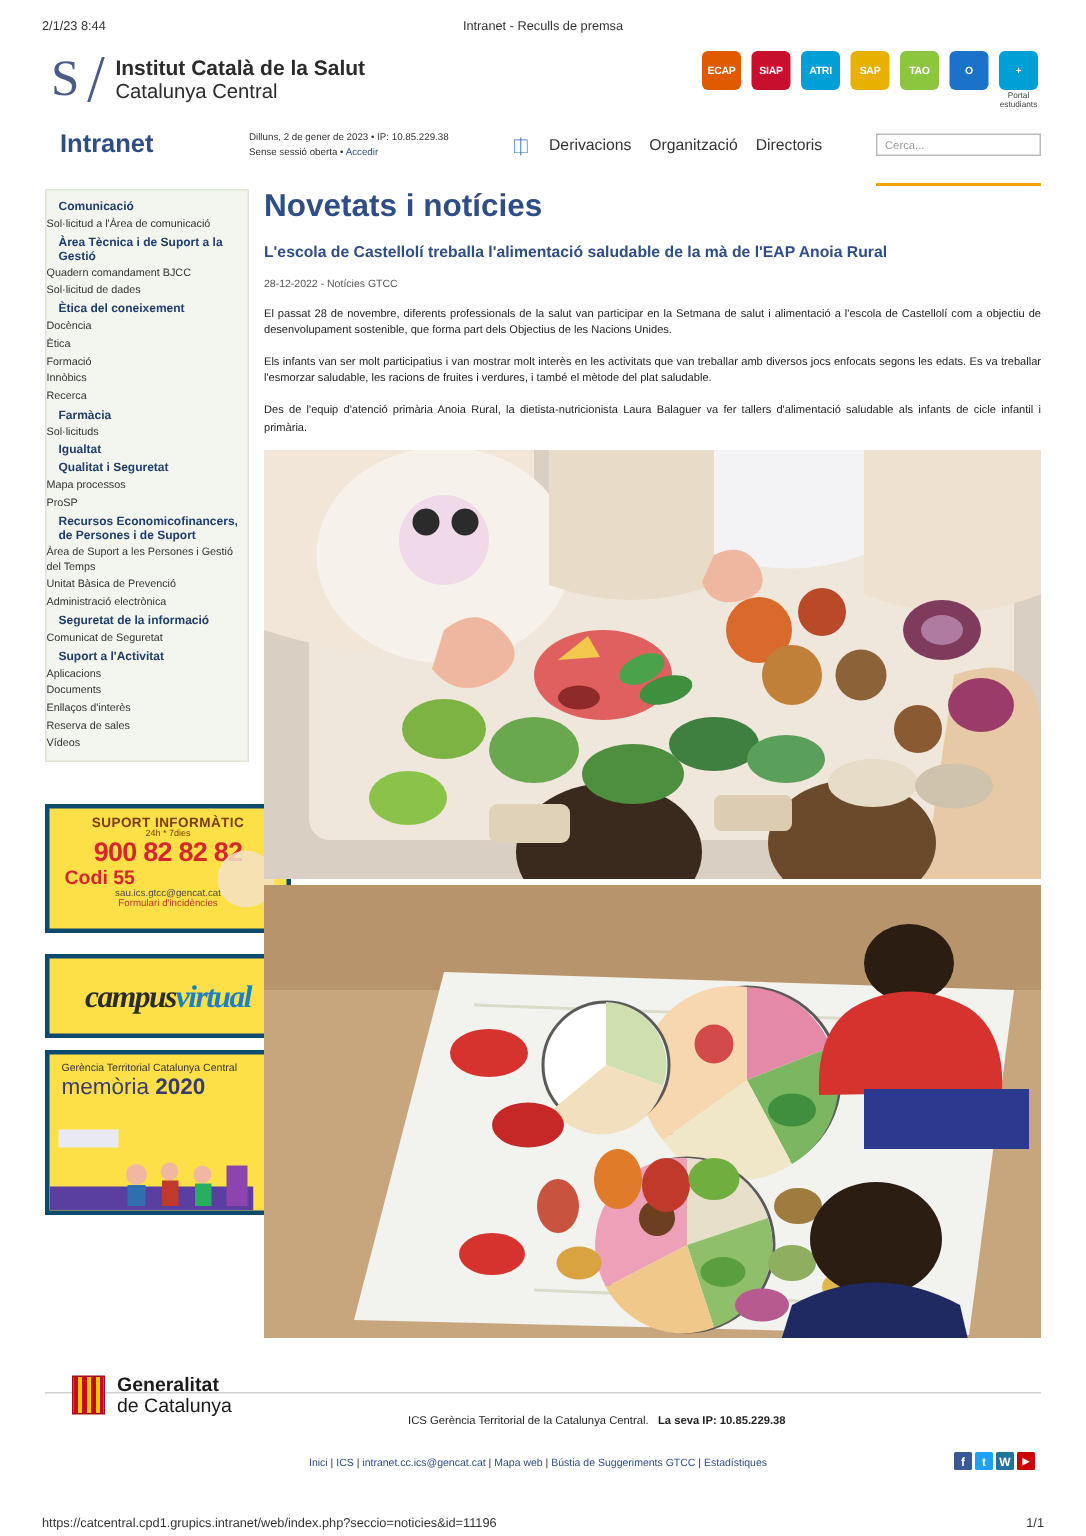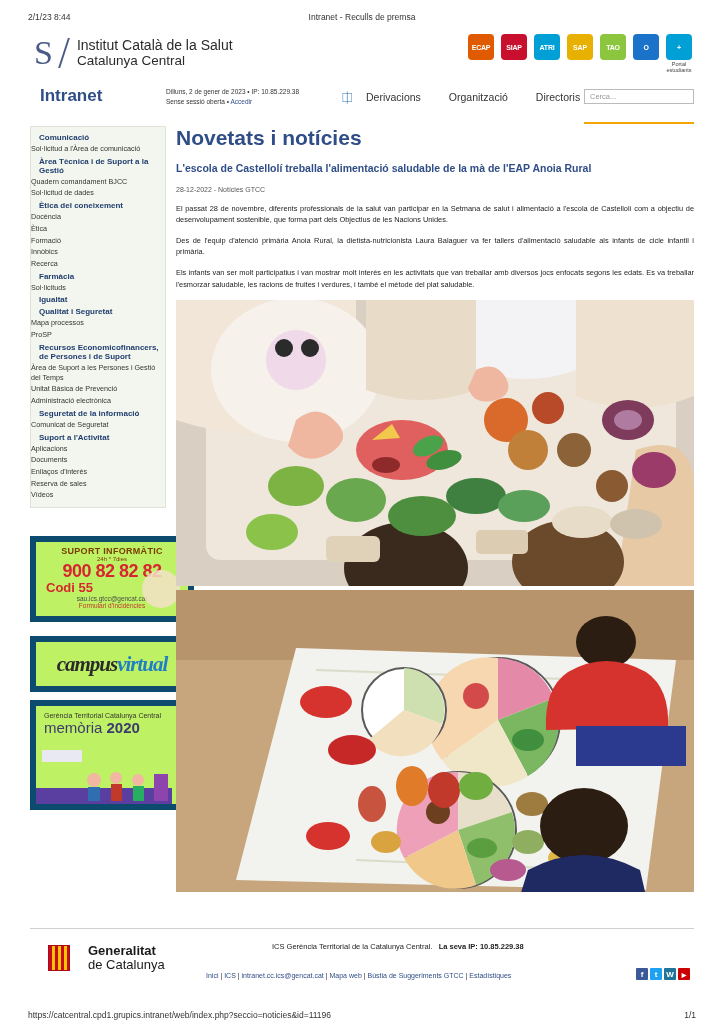--- a/index.html
+++ b/index.html
@@ -36,21 +36,21 @@
     position: absolute; top: 34px; left: 30px; width: 664px; height: 46px;
   }
   .logo-wrap { position: absolute; left: 4px; top: 2px; display: flex; align-items: center; gap: 8px; }
   .logo-mark {
     font-family: "Liberation Serif", serif;
     font-size: 34px; color: #4a5b86; letter-spacing: -2px;
     line-height: 1;
   }
   .logo-bar { display: inline-block; width: 2px; height: 30px; background: #4a5b86; transform: skewX(-18deg); margin: 0 4px; }
   .logo-text { line-height: 1.15; }
-  .logo-text .l1 { font-size: 14px; font-weight: normal; color: #2b2b2b; }
+  .logo-text .l1 { font-size: 14px; font-weight: bold; color: #2b2b2b; }
   .logo-text .l2 { font-size: 13.5px; color: #2b2b2b; }
 
   .app-icons { position: absolute; right: 0; top: 0; display: flex; gap: 3px; align-items: flex-start; }
   .app-ic {
     width: 26px; height: 26px; border-radius: 4px;
     color: #fff; font-size: 7px; font-weight: bold;
     display: flex; align-items: center; justify-content: center;
     text-align: center; line-height: 1; letter-spacing: -0.2px;
   }
   .app-label { font-size: 5.5px; text-align: center; color: #444; margin-top: 1px; }
@@ -66,21 +66,21 @@
   }
   .session-info {
     position: absolute; left: 136px; top: 1px;
     font-size: 6.5px; color: #333; line-height: 1.5;
   }
   .session-info a { color: #2f4d86; text-decoration: none; }
   .nav-icon {
     position: absolute; left: 312px; top: 4px;
     font-size: 13px; color: #2f6fb0;
   }
-  .topnav { position: absolute; left: 336px; top: 5px; display: flex; gap: 28px; }
+  .topnav { position: absolute; left: 336px; top: 5px; display: flex; gap: 12px; }
   .topnav a { font-size: 10.5px; color: #333; text-decoration: none; }
   .search-box {
     position: absolute; right: 0; top: 3px;
     width: 110px; height: 15px;
     border: 1px solid #bbb; background: #fff;
     font-size: 7.5px; color: #999; padding: 2px 5px;
   }
   .accent-rule {
     position: absolute; top: 122px; right: 30px; width: 110px; height: 2px;
     background: #f0a500;
@@ -91,21 +91,21 @@
     position: absolute; top: 126px; left: 30px; width: 136px;
     background: #f3f6ee; border: 1px solid #dfe5d6;
     padding: 4px 0 6px 0;
   }
   .sb-group { font-size: 8px; font-weight: bold; color: #1f3d6e; padding: 2px 4px 1px 8px; }
   .sb-item { font-size: 7.2px; color: #333; padding: 1px 4px 1px 0; line-height: 1.35; }
 
   
   .promo {
     position: absolute; left: 30px; width: 164px;
-    border: 6px solid #0c4a6e; background: #bef264; overflow: hidden;
+    border: 3px solid #0c4a6e; background: #fde047; overflow: hidden;
   }
   .promo-support { top: 536px; height: 86px; padding: 4px 0 0 0; }
   .ps-title { font-size: 9px; font-weight: bold; color: #7a3b00; text-align: center; letter-spacing: 0.3px; }
   .ps-sub { font-size: 6px; color: #7a3b00; text-align: center; }
   .ps-phone { font-size: 18px; font-weight: bold; color: #d7262f; text-align: center; line-height: 1.05; letter-spacing: -0.5px; }
   .ps-code { font-size: 13px; font-weight: bold; color: #d7262f; text-align: left; padding-left: 10px; line-height: 1.05; }
   .ps-mail { font-size: 6.5px; color: #4a4a4a; text-align: center; }
   .ps-form { font-size: 6.5px; color: #c0392b; text-align: center; }
   .ps-circle {
     position: absolute; right: 8px; top: 28px; width: 38px; height: 38px;
@@ -135,21 +135,21 @@
   }
   .article-meta { font-size: 7px; color: #555; margin-bottom: 10px; }
   .article-p { font-size: 7.4px; color: #222; line-height: 1.5; margin: 0 0 10px 0; text-align: justify; }
 
   .photo { width: 518px; border: 0; display: block; }
   .photo1 { height: 286px; margin-top: 4px; }
   .photo2 { height: 302px; margin-top: 4px; }
 
   
   .foot-rule { position: absolute; left: 30px; top: 928px; width: 664px; height: 1px; background: #cfcfcf; }
-  .gencat { position: absolute; left: 48px; top: 944px; display: flex; align-items: center; gap: 18px; }
+  .gencat { position: absolute; left: 48px; top: 916px; display: flex; align-items: center; gap: 8px; }
   .gencat-shield {
     width: 22px; height: 26px; background:
       repeating-linear-gradient(90deg,#c60b1e 0 3px,#ffc400 3px 6px);
     border: 1px solid #aa0a18;
   }
   .gencat-text { line-height: 1.1; }
   .gencat-text .g1 { font-size: 13px; font-weight: bold; color: #1a1a1a; }
   .gencat-text .g2 { font-size: 13px; color: #1a1a1a; }
 
   .foot-line1 { position: absolute; left: 272px; top: 942px; font-size: 7.5px; color: #222; }
@@ -291,22 +291,22 @@
       <rect x="97" y="42" width="11" height="15" fill="#27ae60"></rect>
       <rect x="118" y="30" width="14" height="27" fill="#8e44ad"></rect>
     </svg>
   </div>
 
   <div class="main">
     <h1 class="page-title">Novetats i notícies</h1>
     <h2 class="article-title">L'escola de Castellolí treballa l'alimentació saludable de la mà de l'EAP Anoia Rural</h2>
     <div class="article-meta">28-12-2022 - Notícies GTCC</div>
     <p class="article-p">El passat 28 de novembre, diferents professionals de la salut van participar en la Setmana de salut i alimentació a l'escola de Castellolí com a objectiu de desenvolupament sostenible, que forma part dels Objectius de les Nacions Unides.</p>
+    <p class="article-p">Els infants van ser molt participatius i van mostrar molt interès en les activitats que van treballar amb diversos jocs enfocats segons les edats. Es va treballar l'esmorzar saludable, les racions de fruites i verdures, i també el mètode del plat saludable.</p>
     <p class="article-p">Des de l'equip d'atenció primària Anoia Rural, la dietista-nutricionista Laura Balaguer va fer tallers d'alimentació saludable als infants de cicle infantil i primària.</p>
-    <p class="article-p">Els infants van ser molt participatius i van mostrar molt interès en les activitats que van treballar amb diversos jocs enfocats segons les edats. Es va treballar l'esmorzar saludable, les racions de fruites i verdures, i també el mètode del plat saludable.</p>
 
     <svg class="photo photo1" viewBox="0 0 518 286" preserveAspectRatio="none">
       <rect width="518" height="286" fill="#d9cfc2"></rect>
 
       <rect x="30" y="70" width="470" height="190" rx="14" fill="#efe7db"></rect>
 
       <path d="M0 0 H180 V120 Q90 150 0 120 Z" fill="#f2e6d8"></path>
       <ellipse cx="120" cy="70" rx="85" ry="72" fill="#f6f1ea"></ellipse>
       <circle cx="120" cy="60" r="30" fill="#f0d9e8"></circle>
       <circle cx="108" cy="48" r="9" fill="#2b2b2b"></circle>

